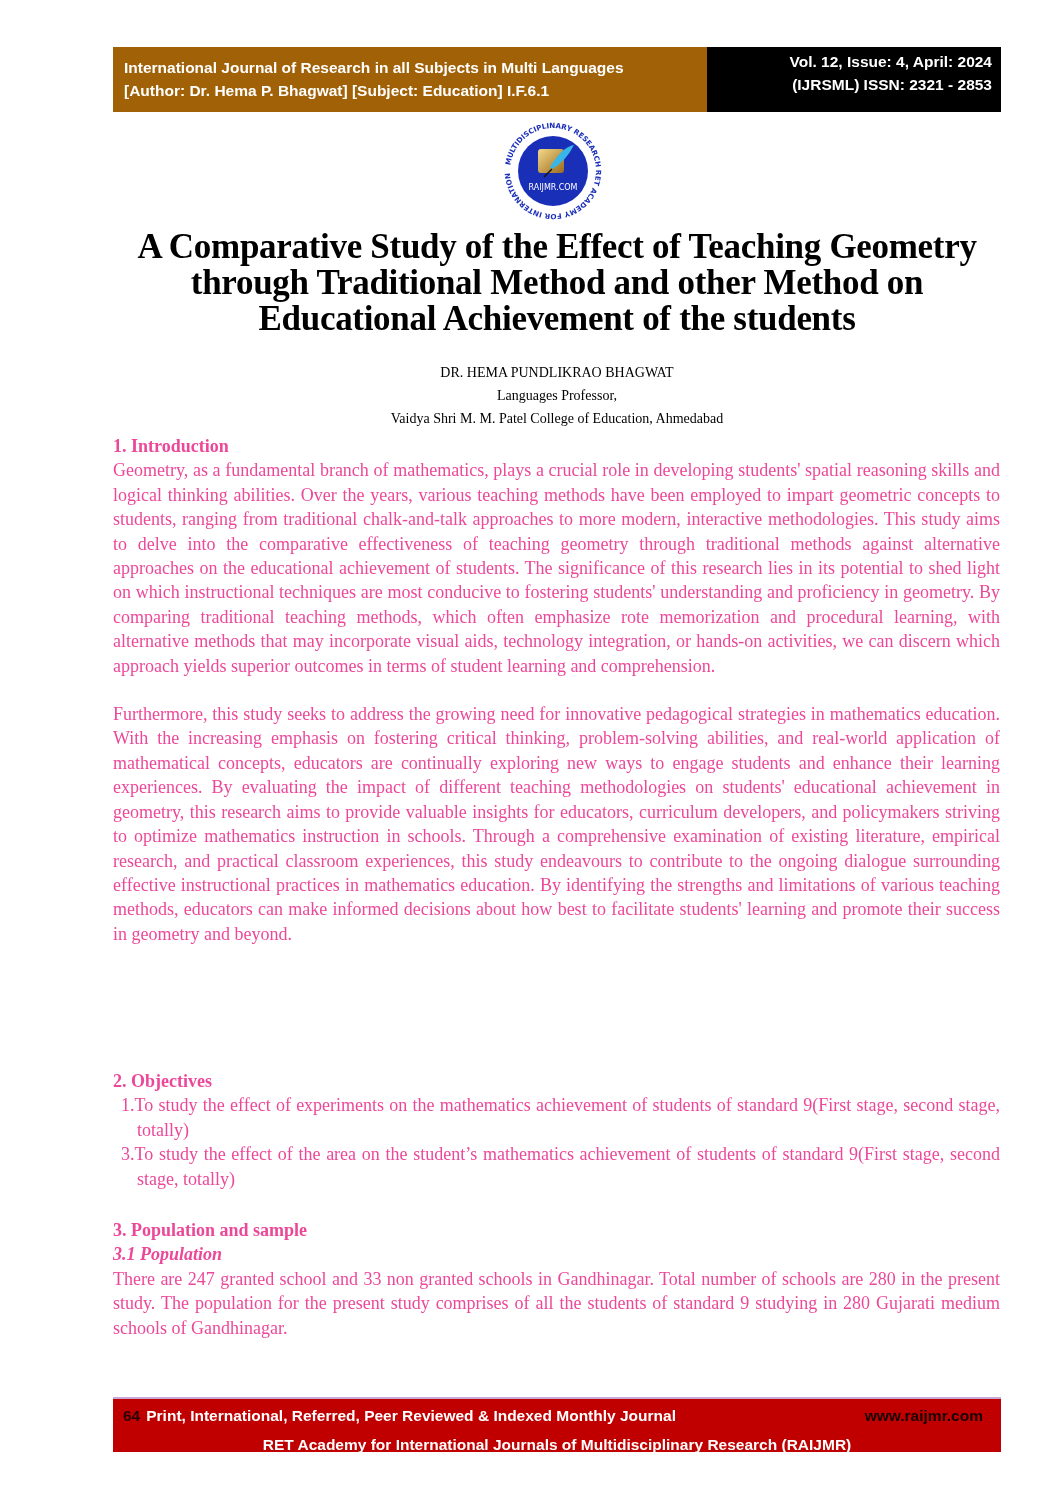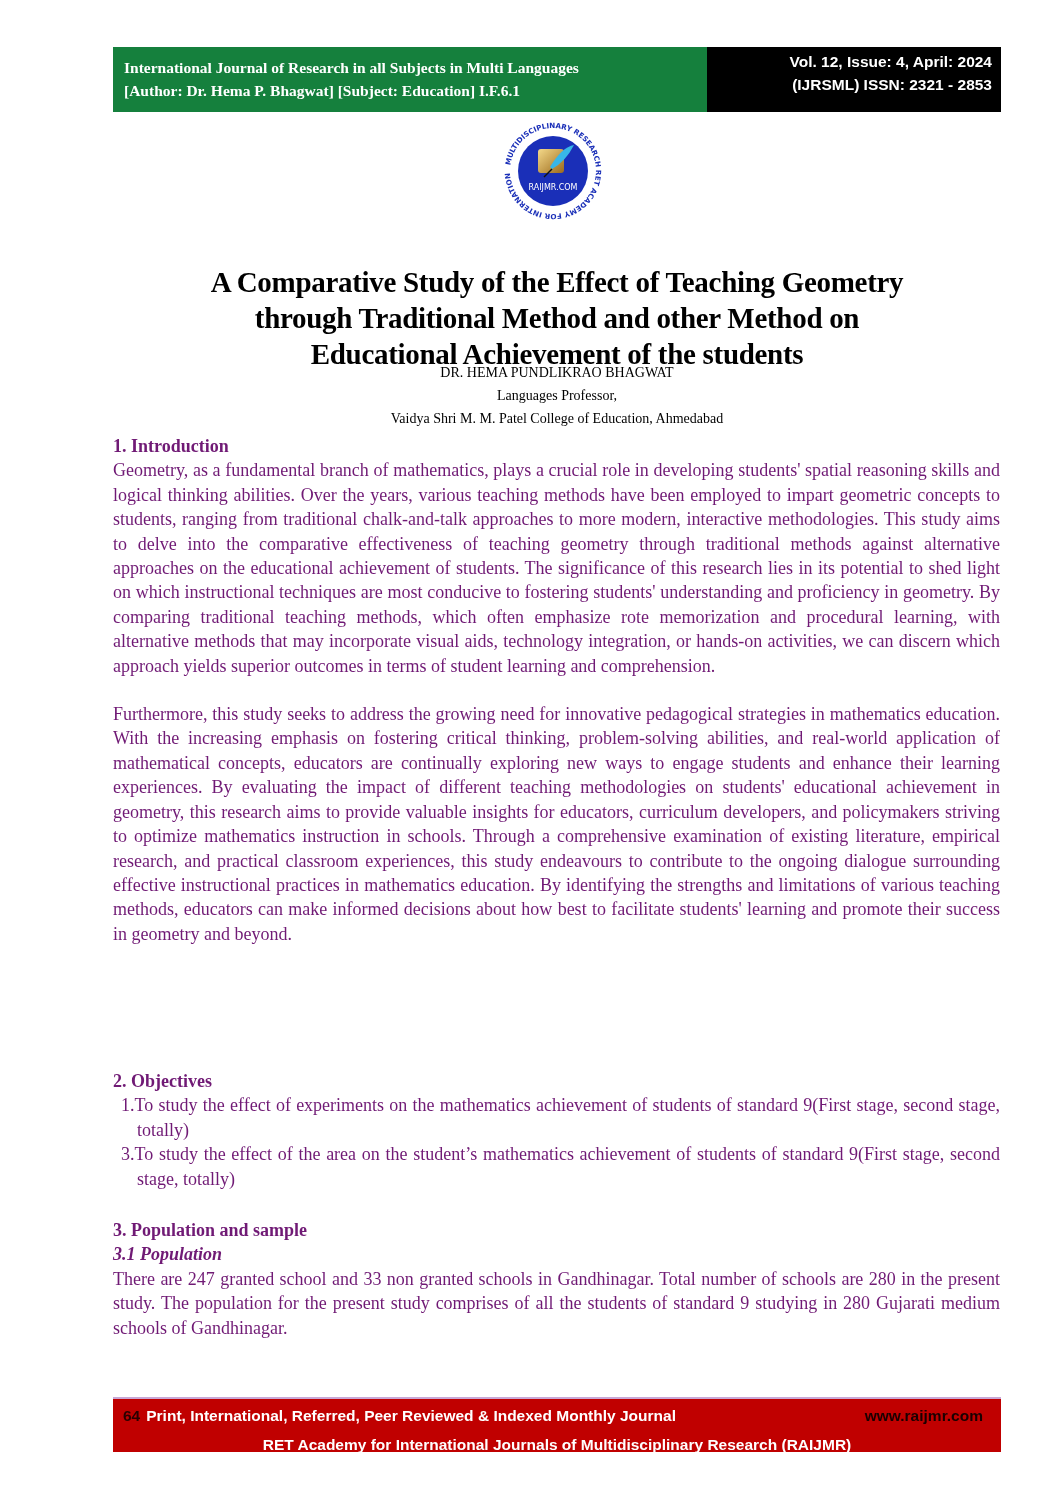--- a/index.html
+++ b/index.html
@@ -1,39 +1,39 @@
 <!DOCTYPE html>
 <html><head>
 <meta charset="utf-8">
 <style>
   html, body { margin: 0; padding: 0; background: #ffffff; }
   body { width: 1058px; height: 1497px; position: relative; overflow: hidden; }
   .page { position: absolute; left: 0; top: 0; width: 1058px; height: 1497px; }
 
   .header { position: absolute; left: 113px; top: 47px; width: 888px; height: 65px; display: flex; }
-  .header-left { width: 594px; height: 100%; background: #15803d; color: #ffffff;
-    font-family: Liberation Serif, serif; font-weight: bold; font-size: 15.5px;
+  .header-left { width: 594px; height: 100%; background: #a16207; color: #ffffff;
+    font-family: Liberation Sans, sans-serif; font-weight: bold; font-size: 15.5px;
     box-sizing: border-box; padding: 9px 0 0 11px; line-height: 23px; }
   .header-right { flex: 1; height: 100%; background: #000000; color: #ffffff;
     font-family: "Liberation Sans", sans-serif; font-weight: bold; font-size: 15.5px;
     box-sizing: border-box; padding: 3px 9px 0 0; line-height: 23px; text-align: right; }
 
   .logo { position: absolute; left: 500px; top: 121px; width: 106px; height: 100px; }
 
   .title { position: absolute; left: 113px; top: 229px; width: 888px;
-    font-family: "Liberation Serif", serif; font-weight: bold; font-size: 29px;
-    line-height: 36px; text-align: center; color: #000; letter-spacing: -0.3px; margin-top: 35px; }
+    font-family: "Liberation Serif", serif; font-weight: bold; font-size: 35px;
+    line-height: 36px; text-align: center; color: #000; letter-spacing: -0.3px; }
 
   .author { position: absolute; left: 113px; top: 361px; width: 888px;
     font-family: "Liberation Serif", serif; font-size: 14px; line-height: 23px;
     text-align: center; color: #000; }
 
   .body-text { position: absolute; left: 113px; width: 887px;
     font-family: "Liberation Serif", serif; font-size: 18px; line-height: 24.4px;
-    color: #701a75; text-align: justify; }
+    color: #ec4899; text-align: justify; }
   .section-head { font-weight: bold; text-align: left; }
   .sub-head { font-weight: bold; font-style: italic; text-align: left; }
   .para { margin: 0; }
   .obj-list { margin: 0; padding: 0; list-style: none; }
   .obj-item { padding-left: 24px; text-indent: -16px; text-align: justify; }
 
   .footer { position: absolute; left: 113px; top: 1397px; width: 888px; height: 55px;
     background: #c00000; border-top: 2px solid #c9a7d6; box-sizing: border-box;
     font-family: "Liberation Sans", sans-serif; font-weight: bold; font-size: 15.5px; color: #ffffff; }
   .footer-row1 { position: absolute; left: 10px; top: 8px; right: 18px; height: 22px; }

